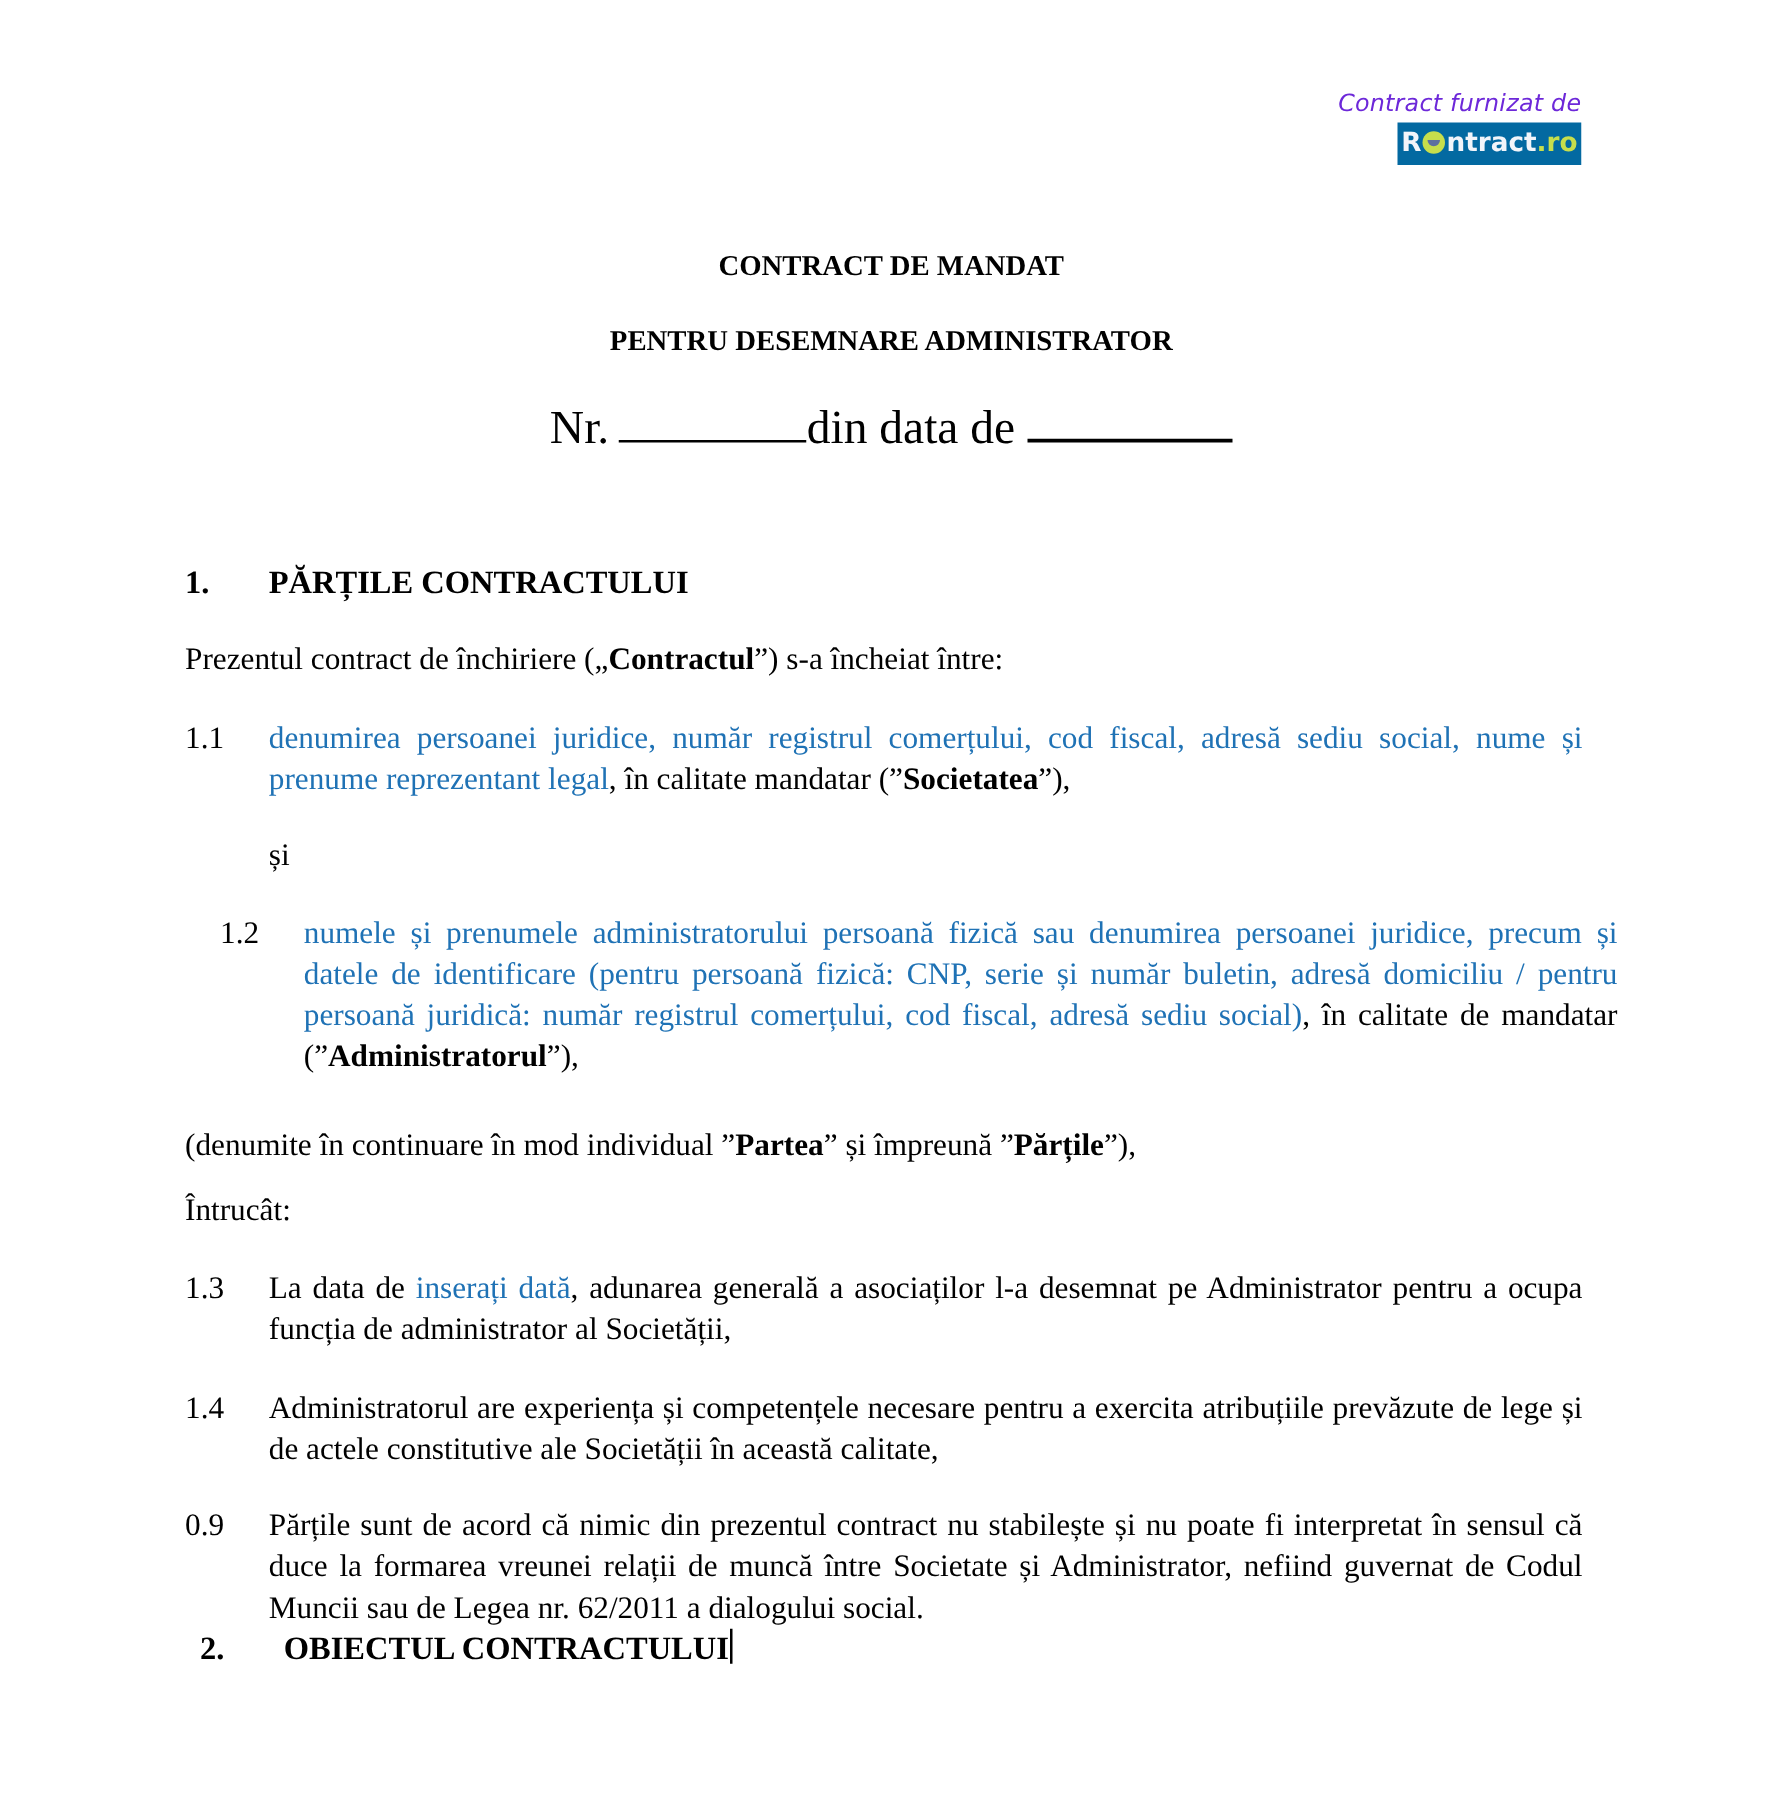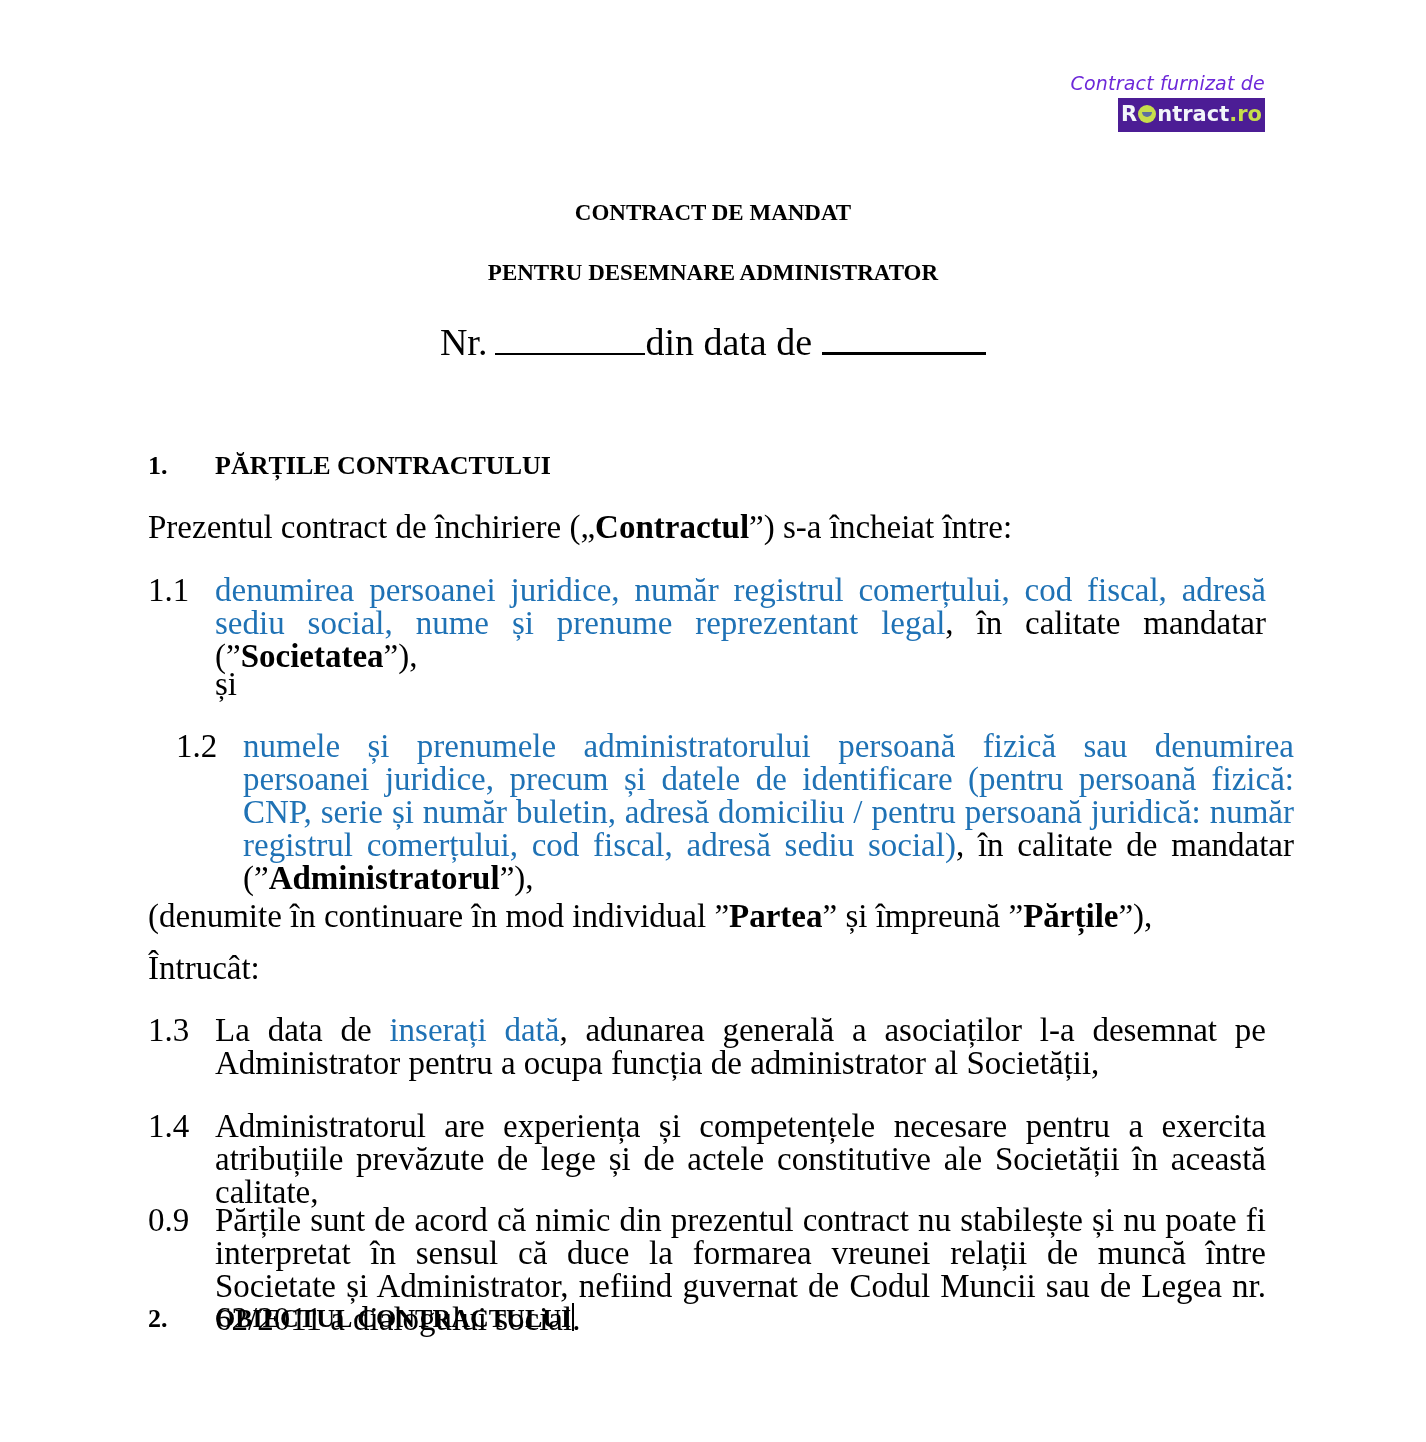--- a/index.html
+++ b/index.html
@@ -1,38 +1,38 @@
 <!DOCTYPE html>
 <html><head>
 <meta charset="utf-8">
 <style>
   html, body { margin: 0; padding: 0; background: #ffffff; }
   body { width: 1426px; height: 1442px; position: relative; overflow: hidden;
          font-family: "Liberation Serif", "DejaVu Serif", serif; color: #000; }
   .watermark { position: absolute; right: 161px; top: 72px; text-align: right; }
   .wm-text { font-family: "DejaVu Sans", "Liberation Sans", sans-serif; font-style: italic;
              font-size: 19px; color: #6d28d9; letter-spacing: 0.2px; }
-  .logo { display: inline-block; margin-top: 4px; background: #4c1d95; padding: 3px 3px 3px 3px;
+  .logo { display: inline-block; margin-top: 4px; background: #0369a1; padding: 3px 3px 3px 3px;
           font-family: "DejaVu Sans", "Liberation Sans", sans-serif; font-weight: bold;
           font-size: 21px; color: #f2f5fa; line-height: 26px; height: 28px; }
   .logo .o { display: inline-block; width: 18px; height: 18px; border-radius: 50%;
              background: #c7de4c; vertical-align: -2px; margin: 0 1px; position: relative; }
   .logo .o::after { content: ""; position: absolute; left: 4px; top: 7px; width: 10px; height: 5px;
                     border-radius: 0 0 5px 5px; background: #5d6f9f; }
   .logo .ro { color: #c7de4c; }
 
   .title { position: absolute; left: 0; width: 1426px; text-align: center; font-weight: bold; font-size: 23px; }
   .t1 { top: 200px; }
   .t2 { top: 260px; }
   .nr { position: absolute; left: 0; width: 1426px; text-align: center; top: 320px; font-size: 38px; }
   .nr .blank { display: inline-block; border-bottom: 2px solid #000; vertical-align: baseline; height: 26px; }
   .nr .b1 { width: 150px; margin-left: 8px; }
   .nr .b2 { width: 164px; margin-left: 10px; border-bottom-width: 3px; }
 
-  .doc { position: absolute; left: 148px; width: 1118px; font-size: 33px; line-height: 33px; }
+  .doc { position: absolute; left: 148px; width: 1118px; font-size: 25px; line-height: 33px; }
   .heading { font-weight: bold; font-size: 26px; }
   .heading .num { display: inline-block; width: 67px; }
   .clause { display: flex; }
   .clause .cnum { width: 67px; flex: none; }
   .clause .ctext { flex: 1; text-align: justify; }
   .blue { color: #1f72b5; }
   b { font-weight: bold; }
   .cursor { display: inline-block; width: 2px; height: 28px; background: #000; vertical-align: -4px; margin-left: 1px; }
 </style>
 </head>
@@ -91,15 +91,15 @@
 <div class="doc clause" style="top:1110px;">
   <div class="cnum">1.4</div>
   <div class="ctext">Administratorul are experiența și competențele necesare pentru a exercita atribuțiile prevăzute de lege și de actele constitutive ale Societății în această calitate,</div>
 </div>
 
 <div class="doc clause" style="top:1204px;">
   <div class="cnum">0.9</div>
   <div class="ctext">Părțile sunt de acord că nimic din prezentul contract nu stabilește și nu poate fi interpretat în sensul că duce la formarea vreunei relații de muncă între Societate și Administrator, nefiind guvernat de Codul Muncii sau de Legea nr. 62/2011 a dialogului social.</div>
 </div>
 
-<div class="doc heading" style="top:1302px;">
+<div class="doc heading" style="top:1302px;margin-left:12px;">
   <span class="num">2.</span><span>OBIECTUL CONTRACTULUI</span><span class="cursor"></span>
 </div>
 
 </body></html>

